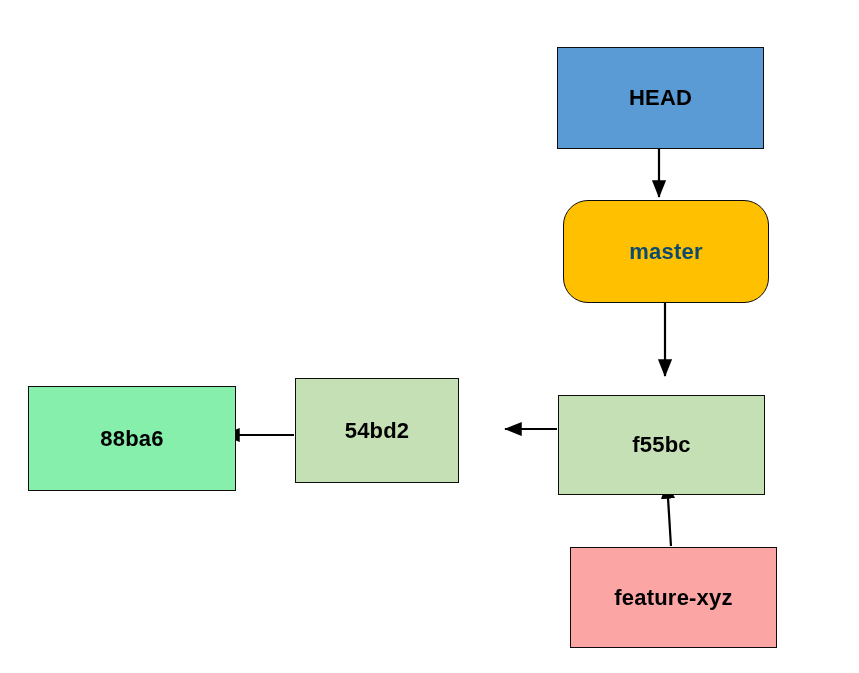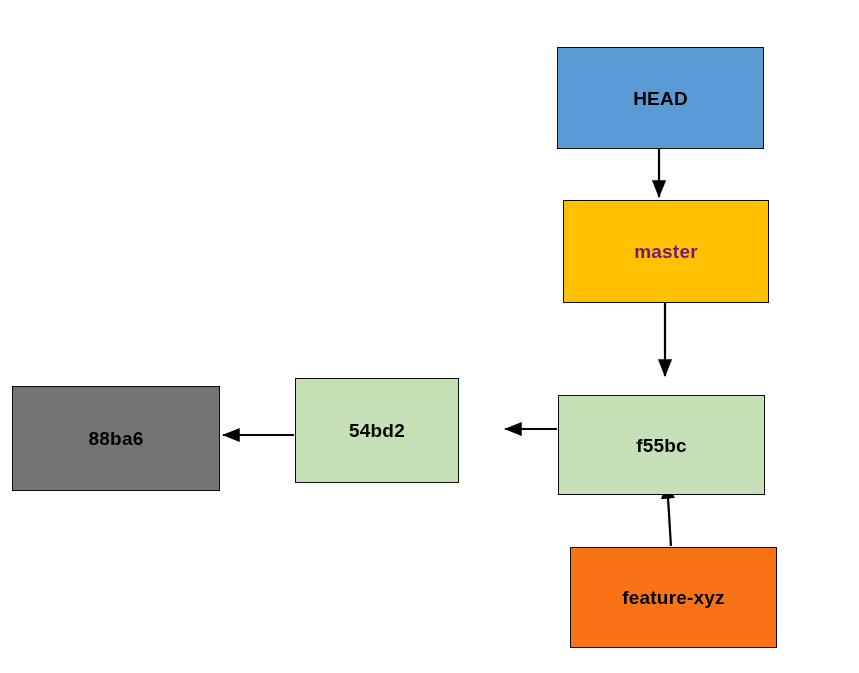--- a/index.html
+++ b/index.html
@@ -34,21 +34,21 @@
 
   .node {
     position: absolute;
     box-sizing: border-box;
     display: flex;
     align-items: center;
     justify-content: center;
     border: 1px solid #0d0d0d;
     color: #000000;
     font-weight: bold;
-    font-size: 19px;
+    font-size: 22px;
     letter-spacing: 0.2px;
     line-height: 1;
     text-align: center;
     white-space: nowrap;
   }
 
   .node-label {
     pointer-events: none;
   }
 </style>
@@ -72,33 +72,33 @@
 
     <line class="edge" x1="294" y1="435" x2="223" y2="435" stroke="#000000" stroke-width="2.2" marker-end="url(#arrowhead)"></line>
 
     <line class="edge" x1="671" y1="546" x2="667" y2="482" stroke="#000000" stroke-width="2.2" marker-end="url(#arrowhead)"></line>
   </svg>
 
   <div class="node" style="left: 557px; top: 47px; width: 207px; height: 102px; background: rgb(91, 155, 213); border-color: rgb(13, 13, 13); color: rgb(0, 0, 0);">
     <span class="node-label">HEAD</span>
   </div>
 
-  <div class="node" style="left: 563px; top: 200px; width: 206px; height: 103px; background: rgb(255, 192, 0); border-color: rgb(13, 13, 13); color: #701a75;">
+  <div class="node" style="left: 563px; top: 200px; width: 206px; height: 103px; background: rgb(255, 192, 0); border-color: rgb(13, 13, 13); color: #0c4a6e; border-radius: 25px;">
     <span class="node-label">master</span>
   </div>
 
   <div class="node" style="left: 558px; top: 395px; width: 207px; height: 100px; background: rgb(197, 224, 180); border-color: rgb(13, 13, 13); color: rgb(0, 0, 0);">
     <span class="node-label">f55bc</span>
   </div>
 
   <div class="node" style="left: 295px; top: 378px; width: 164px; height: 105px; background: rgb(197, 224, 180); border-color: rgb(13, 13, 13); color: rgb(0, 0, 0);">
     <span class="node-label">54bd2</span>
   </div>
 
-  <div class="node" style="left: 12px; top: 386px; width: 208px; height: 105px; background: #737373; border-color: rgb(13, 13, 13); color: rgb(0, 0, 0);">
+  <div class="node" style="left: 28px; top: 386px; width: 208px; height: 105px; background: #86efac; border-color: rgb(13, 13, 13); color: rgb(0, 0, 0);">
     <span class="node-label">88ba6</span>
   </div>
 
-  <div class="node" style="left: 570px; top: 547px; width: 207px; height: 101px; background: #f97316; border-color: rgb(13, 13, 13); color: rgb(0, 0, 0);">
+  <div class="node" style="left: 570px; top: 547px; width: 207px; height: 101px; background: #fca5a5; border-color: rgb(13, 13, 13); color: rgb(0, 0, 0);">
     <span class="node-label">feature-xyz</span>
   </div>
 
 </div>
 
 </body></html>

